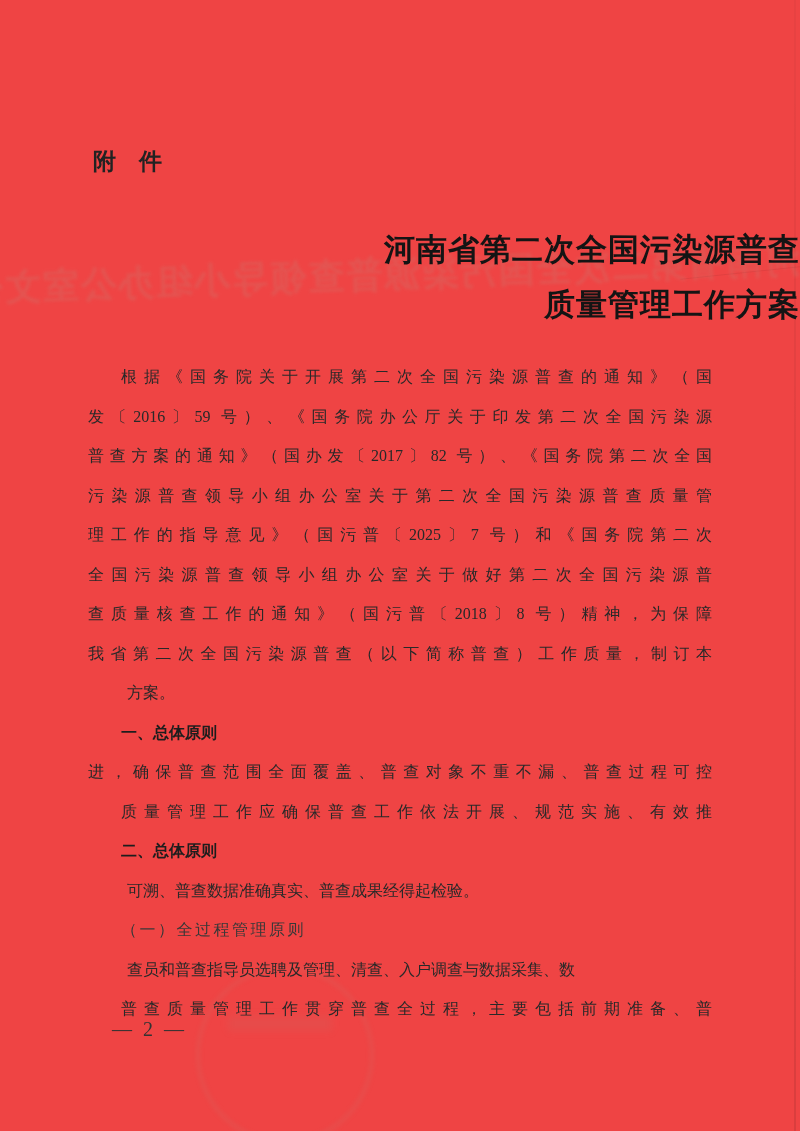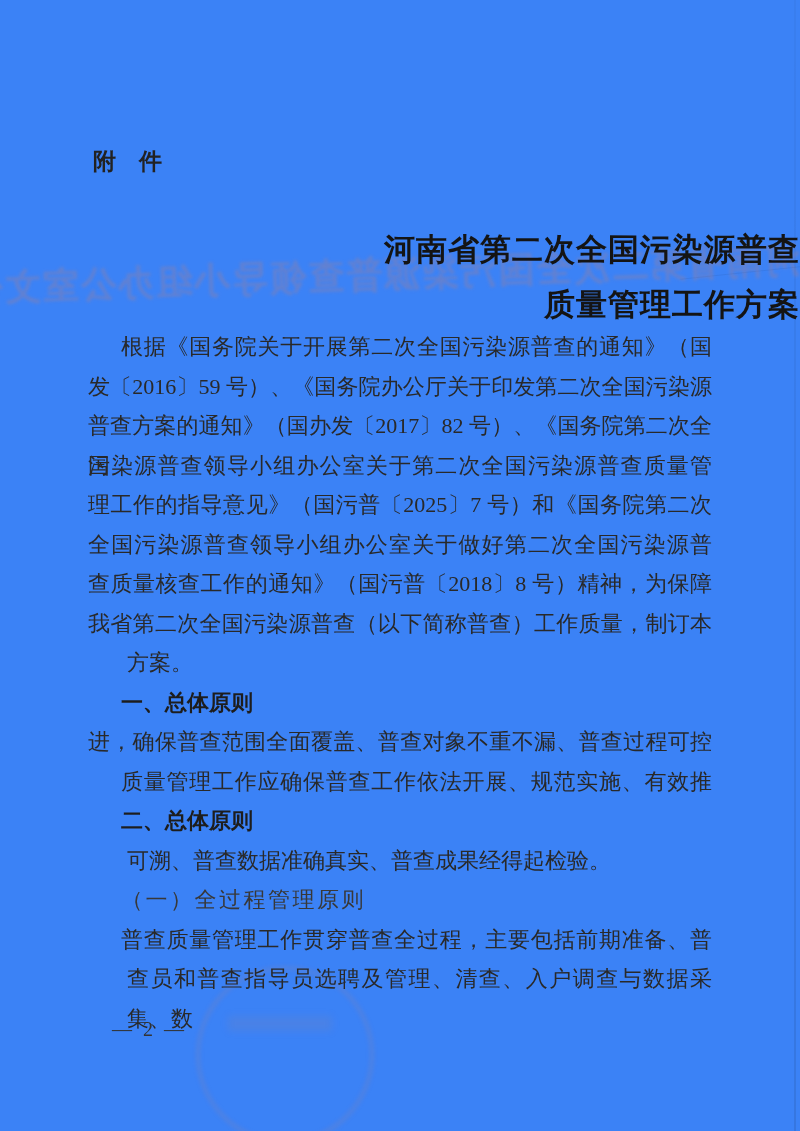--- a/index.html
+++ b/index.html
@@ -4,21 +4,21 @@
 <style>
   html, body { margin: 0; padding: 0; }
   body {
     width: 800px; height: 1131px;
     background: #ffffff;
     font-family: "Liberation Serif", serif;
   }
   .page {
     position: relative;
     width: 800px; height: 1131px;
-    background: #3b82f6;
+    background: #ef4444;
     overflow: hidden;
     color: #2b2b2b;
   }
   
   .edge-shadow {
     position: absolute; right: 4px; top: 0;
     width: 2px; height: 1131px;
     background: linear-gradient(rgba(0,0,0,0.03), rgba(0,0,0,0.09));
   }
   .crease {
@@ -55,22 +55,22 @@
     border: 4px solid rgba(190, 132, 120, 0.16);
     filter: blur(2px);
   }
   .seal::after {
     content: ""; position: absolute; left: 28px; top: 46px;
     width: 104px; height: 15px;
     background: rgba(182, 132, 122, 0.12);
     filter: blur(3px);
   }
   .body-text {
-    position: absolute; top: 327px; left: 88px; width: 624px;
-    font-size: 22px;
+    position: absolute; top: 357px; left: 88px; width: 624px;
+    font-size: 16px;
   }
   .ln {
     height: 39.5px; line-height: 39.5px;
     margin: 0;
     text-align: justify; text-align-last: justify;
     color: #292929;
   }
   .ln.last { text-align-last: left; margin-left: 39px; }
   .ln.indent { text-indent: 33px; }
   .ln.h {
@@ -120,19 +120,19 @@
     <p class="ln h">一、总体原则</p>
 
     <p class="ln">进，确保普查范围全面覆盖、普查对象不重不漏、普查过程可控</p>
     <p class="ln indent">质量管理工作应确保普查工作依法开展、规范实施、有效推</p>
     <p class="ln h">二、总体原则</p>
 
     <p class="ln last">可溯、普查数据准确真实、普查成果经得起检验。</p>
 
     <p class="ln sub">（一）全过程管理原则</p>
 
+    <p class="ln last">查员和普查指导员选聘及管理、清查、入户调查与数据采集、数</p>
     <p class="ln indent">普查质量管理工作贯穿普查全过程，主要包括前期准备、普</p>
-    <p class="ln last">查员和普查指导员选聘及管理、清查、入户调查与数据采集、数</p>
   </div>
 
   <div class="footer">— 2 —</div>
 
 </div>
 
 </body></html>

